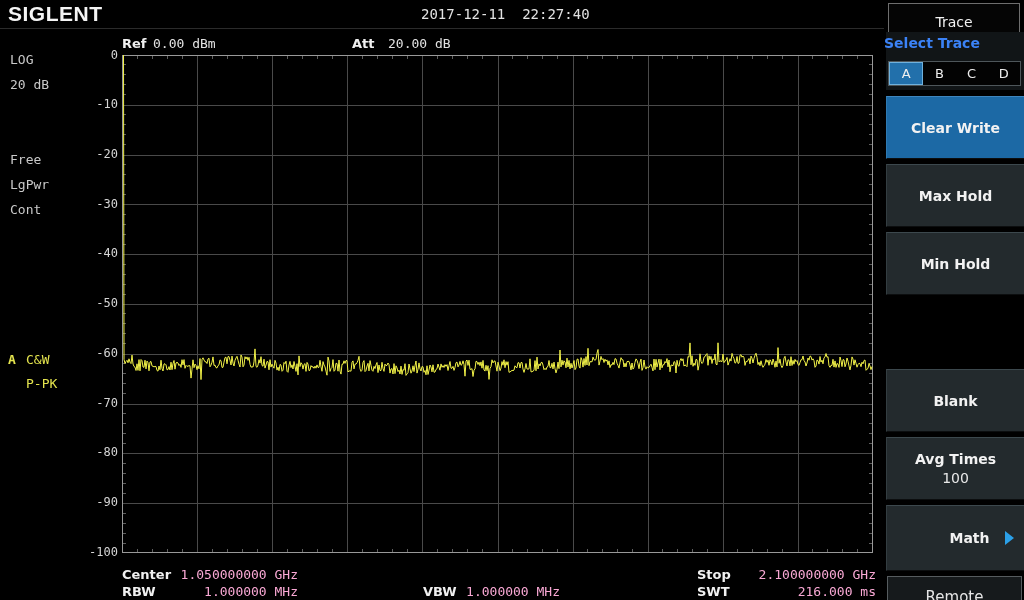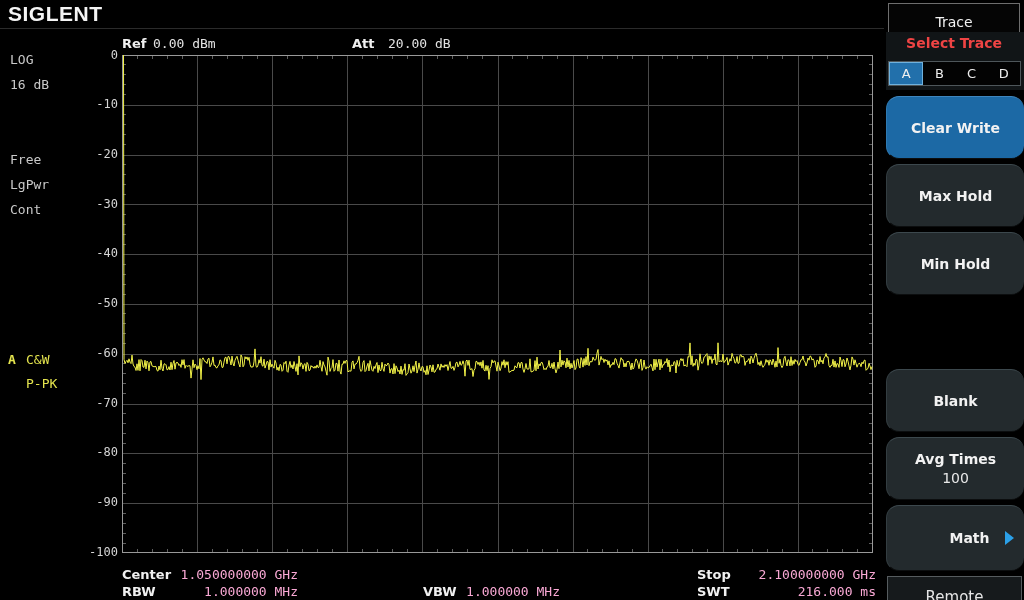--- a/index.html
+++ b/index.html
@@ -24,52 +24,53 @@
   #grat svg { display:block; }
   .ylab { position:absolute; width:46px; left:72px; text-align:right; font-family:"DejaVu Sans Mono",monospace; font-size:12px; color:#d6d6d6; }
   
   .bot-label { position:absolute; font-weight:bold; font-size:13px; color:#f0f0f0; }
   .bot-value { position:absolute; font-family:"DejaVu Sans Mono",monospace; font-size:13px; color:#f9a8d4; text-align:right; }
   
   #menu { position:absolute; left:884px; top:0; width:140px; height:600px; background:#000; }
   #menu-title { position:absolute; left:4px; top:3px; width:132px; height:38px; border:1px solid #6e6e6e; background:#050505;
     display:flex; align-items:center; justify-content:center; font-size:14px; color:#f2f2f2; }
   #select-trace-blk { position:absolute; left:2px; top:32px; width:138px; height:58px; background:#111517; }
-  #select-trace-label { position:absolute; left:0; top:35px; width:140px; text-align:center; font-weight:bold; font-size:14px; color:#ef4444; }
+  #select-trace-label { position:absolute; left:0; top:35px; width:140px; font-weight:bold; font-size:14px; color:#3b82f6; }
   #trace-row { position:absolute; left:4px; top:61px; width:133px; height:25px; border:1px solid #4e565a; display:flex; background:#030303; }
   .trace-cell { flex:1; display:flex; align-items:center; justify-content:center; font-size:13px; color:#eeeeee; }
   .trace-cell.sel { background:#2270ab; border:1px solid #6fb1dd; }
   .menu-btn { position:absolute; left:886px; width:138px; height:63px; background:#232a2d;
     border-top:1px solid #3c484d; border-left:1px solid #333d41; border-bottom:1px solid #0c0e0f;
     display:flex; flex-direction:column; align-items:center; justify-content:center; gap:3px;
-    font-weight:bold; font-size:14px; color:#f2f2f2; cursor:pointer;border-radius:13px; }
+    font-weight:bold; font-size:14px; color:#f2f2f2; cursor:pointer; }
   .menu-btn.active { background:#1c69a5; border-top-color:#3f86be; border-left-color:#2f7ab2; }
   .menu-btn .sub { font-weight:normal; font-family:"DejaVu Sans",sans-serif; font-size:14px; color:#e8e8e8; }
   .arrow-right { position:absolute; right:10px; top:50%; margin-top:-7px; width:0; height:0;
     border-left:9px solid #2ba0e8; border-top:7px solid transparent; border-bottom:7px solid transparent; }
   #remote-bar { position:absolute; left:887px; top:576px; width:135px; height:41px; background:#161a1c;
     border:1px solid #565c5f; display:flex; align-items:center; justify-content:center;
     font-size:15px; color:#e6e6e6; }
 </style>
 </head>
 <body>
 
 <div id="screen">
 
   <div id="header">
     <span id="logo">SIGLENT</span>
+    <span id="clock">2017-12-11  22:27:40</span>
   </div>
 
   <span class="info-label" style="left:122px; top:36px;">Ref</span>
   <span class="info-value" style="left:153px; top:36px;">0.00 dBm</span>
   <span class="info-label" style="left:352px; top:36px;">Att</span>
   <span class="info-value" style="left:388px; top:36px;">20.00 dB</span>
 
   <span class="side-label" style="top:52px;">LOG</span>
-  <span class="side-label" style="top:77px;">16 dB</span>
+  <span class="side-label" style="top:77px;">20 dB</span>
   <span class="side-label" style="top:152px;">Free</span>
   <span class="side-label" style="top:177px;">LgPwr</span>
   <span class="side-label" style="top:202px;">Cont</span>
   <span class="trace-ind" style="left:8px;  top:352px; font-weight:bold;">A</span>
   <span class="trace-ind" style="left:26px; top:352px;">C&amp;W</span>
   <span class="trace-ind" style="left:26px; top:376px;">P-PK</span>
 
   <span class="ylab" style="top:48px;">0</span>
   <span class="ylab" style="top:97px;">-10</span>
   <span class="ylab" style="top:147px;">-20</span>

